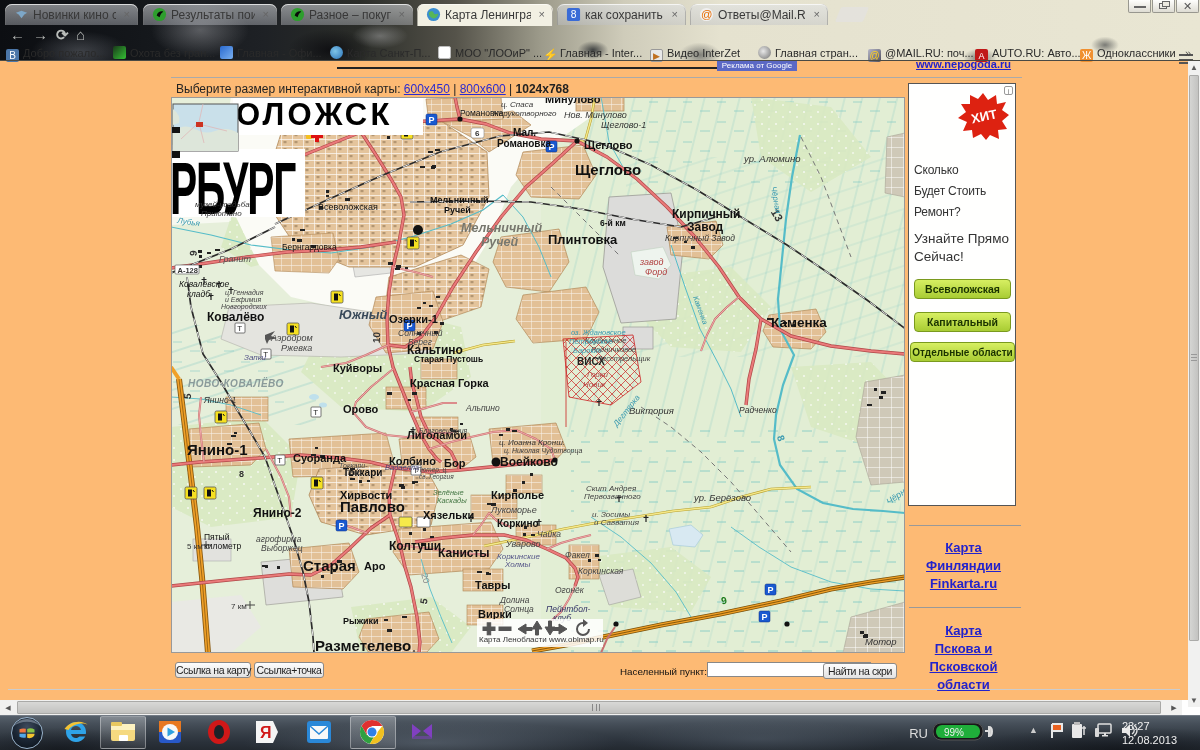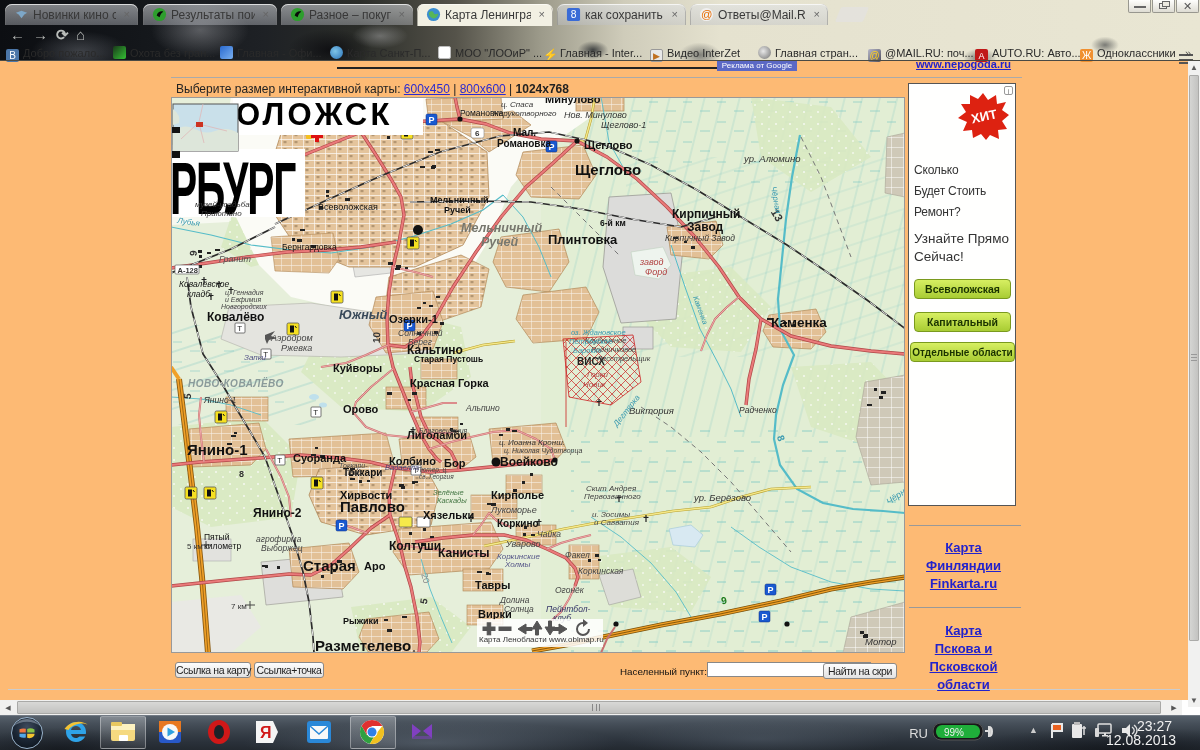--- a/index.html
+++ b/index.html
@@ -76,21 +76,21 @@
 #taskbar{position:absolute;left:0;top:715px;width:1200px;height:35px;
  background:radial-gradient(ellipse 260px 30px at 430px 28px, rgba(120,132,146,.45), rgba(120,132,146,0) 72%),
  radial-gradient(ellipse 200px 26px at 760px 24px, rgba(100,112,126,.35), rgba(100,112,126,0) 70%),
  radial-gradient(ellipse 120px 30px at 60px 35px, rgba(10,12,16,.5), rgba(10,12,16,0) 75%),
  radial-gradient(ellipse 200px 30px at 1120px 35px, rgba(8,10,14,.55), rgba(8,10,14,0) 78%),
  linear-gradient(180deg,#59636e 0%,#454e58 26%,#363e47 52%,#2a313a 78%,#232930 100%)}
 #taskbar:before{content:"";position:absolute;left:0;top:0;width:1200px;height:1px;background:#737b85}
 .tbox{position:absolute;top:1px;width:46px;height:33px;border:1px solid rgba(255,255,255,.35);border-radius:2px;background:linear-gradient(180deg,rgba(255,255,255,.28),rgba(255,255,255,.08))}
 .tico{position:absolute;top:3px;width:28px;height:28px}
 #tray{position:absolute;right:0;top:0;height:35px;color:#e8e8e8}
-#clock{position:absolute;right:28px;top:4px;width:66px;text-align:right;font-size:14px;color:#f0f0f0;line-height:14px}
+#clock{position:absolute;right:12px;top:4px;width:66px;text-align:left;font-size:11px;color:#f0f0f0;line-height:14px}
 </style></head>
 <body>
 <div id="screen">
 
  <div id="page">
   <div id="adline"></div>
       <div id="adpill">Реклама от Google</div>
   <div id="hr1"></div>
   <div id="sizeline">Выберите размер интерактивной карты: <a href="#">600x450</a> | <a href="#">800x600</a> | <b>1024x768</b></div>
   <div id="mapwrap" style="position:absolute;left:171px;top:36px;width:734px;height:556px"><svg width="734" height="556" viewBox="0 0 734 556" font-family="Liberation Sans, sans-serif">

